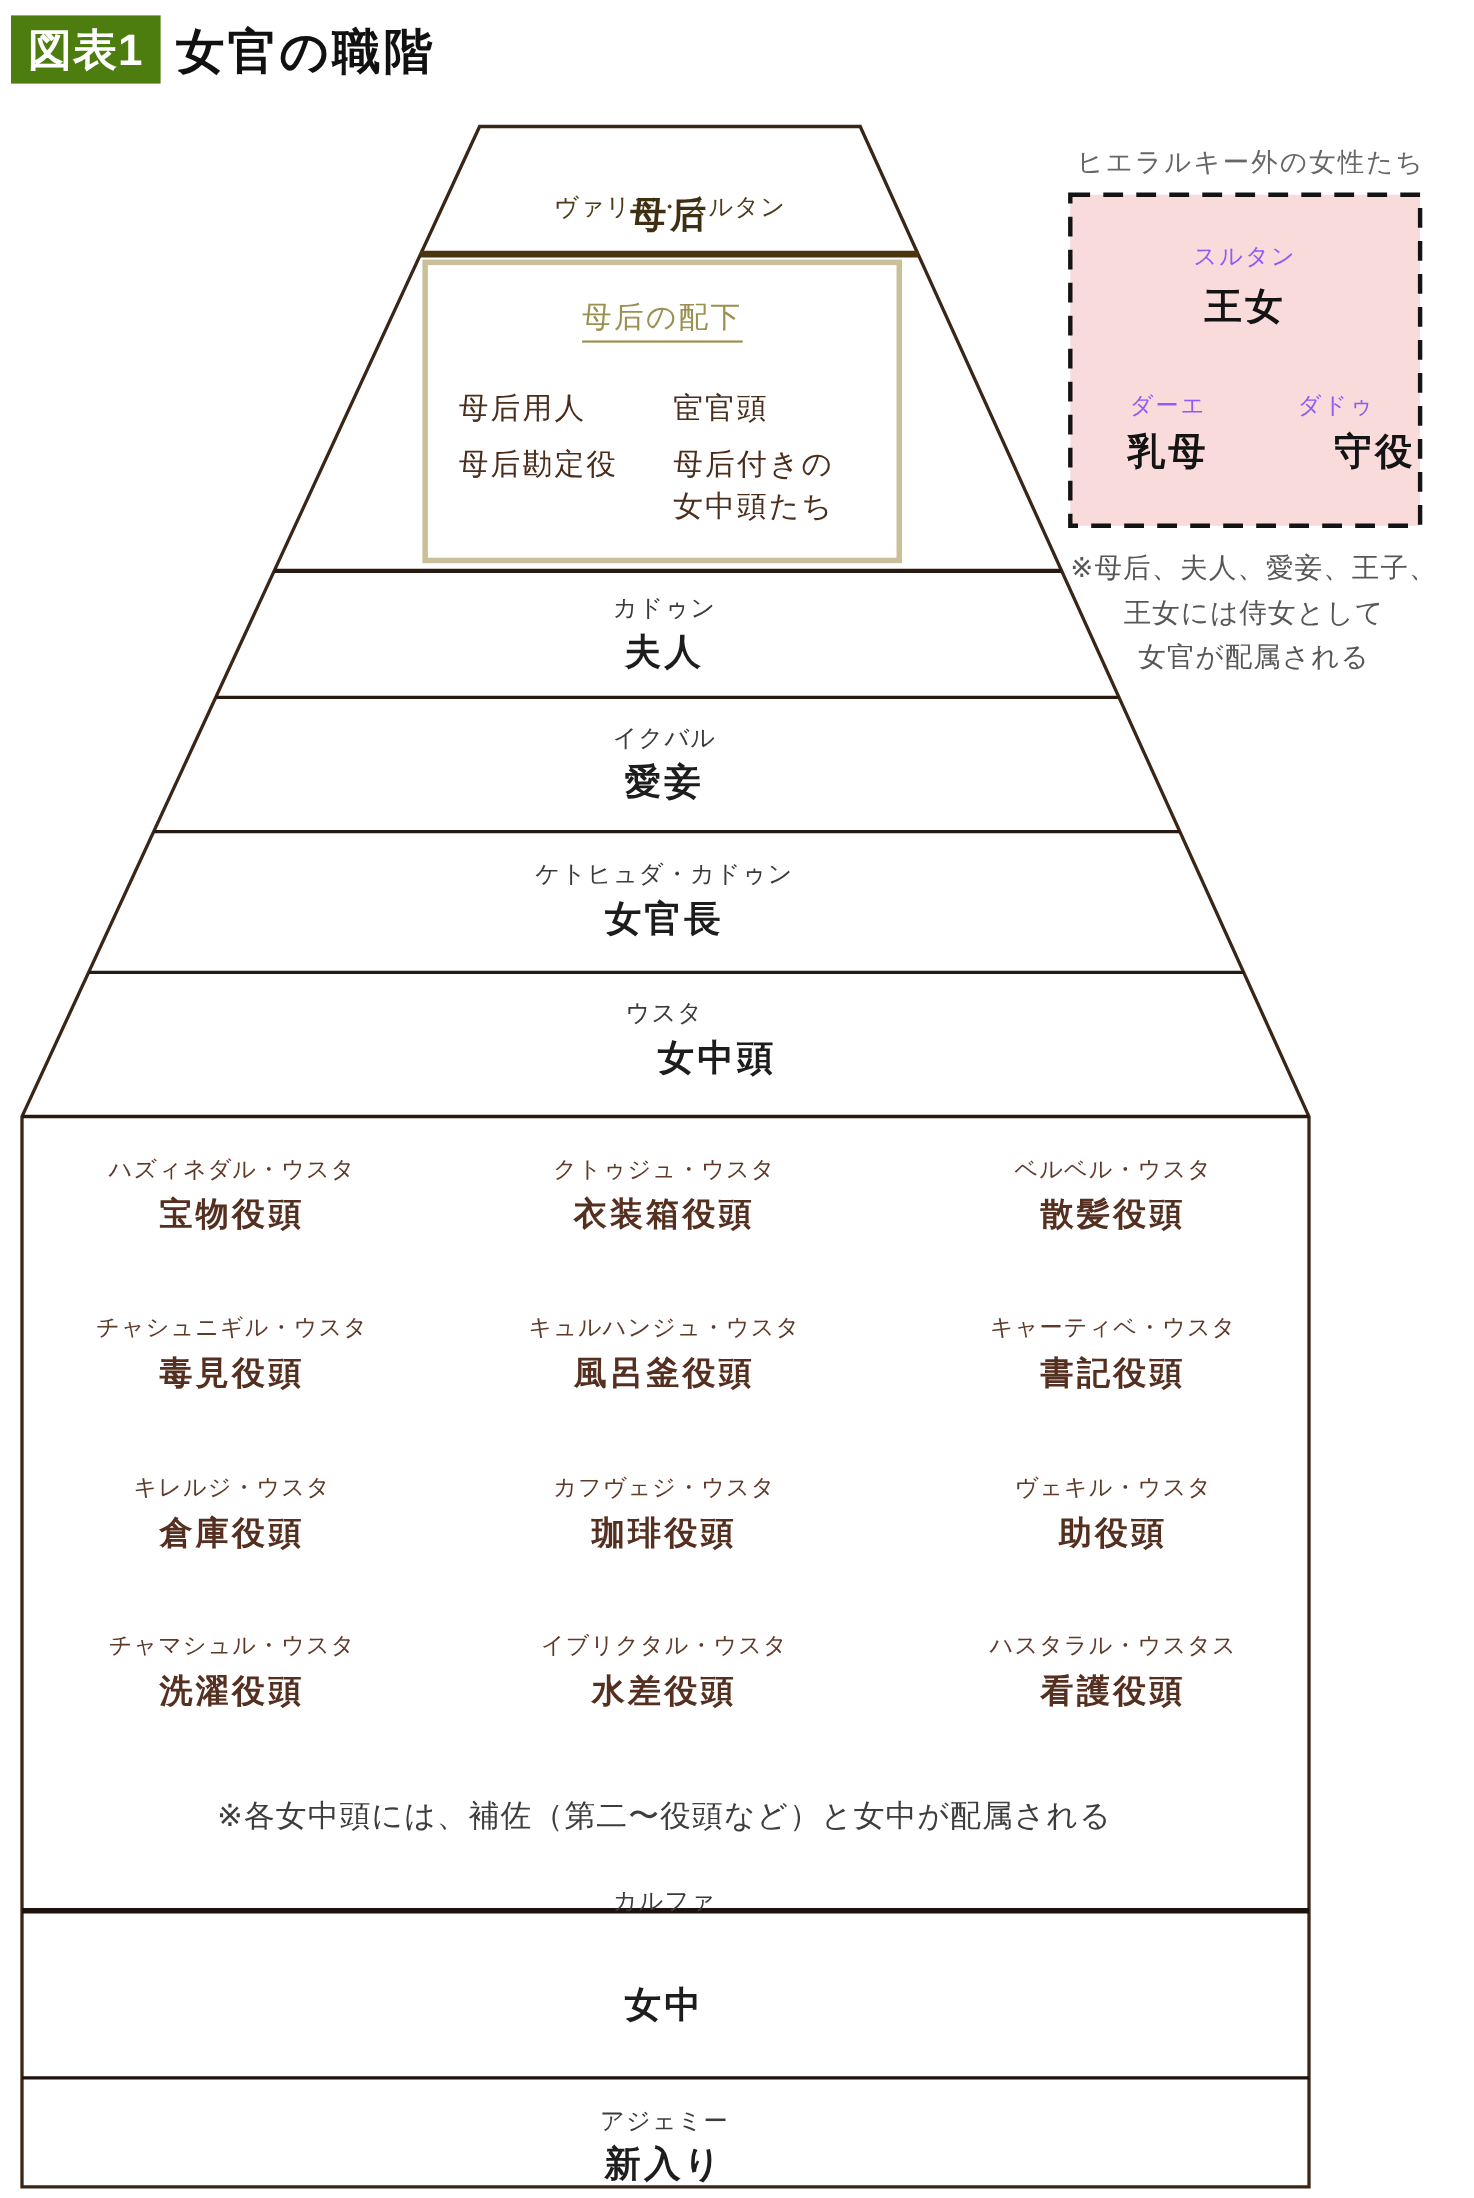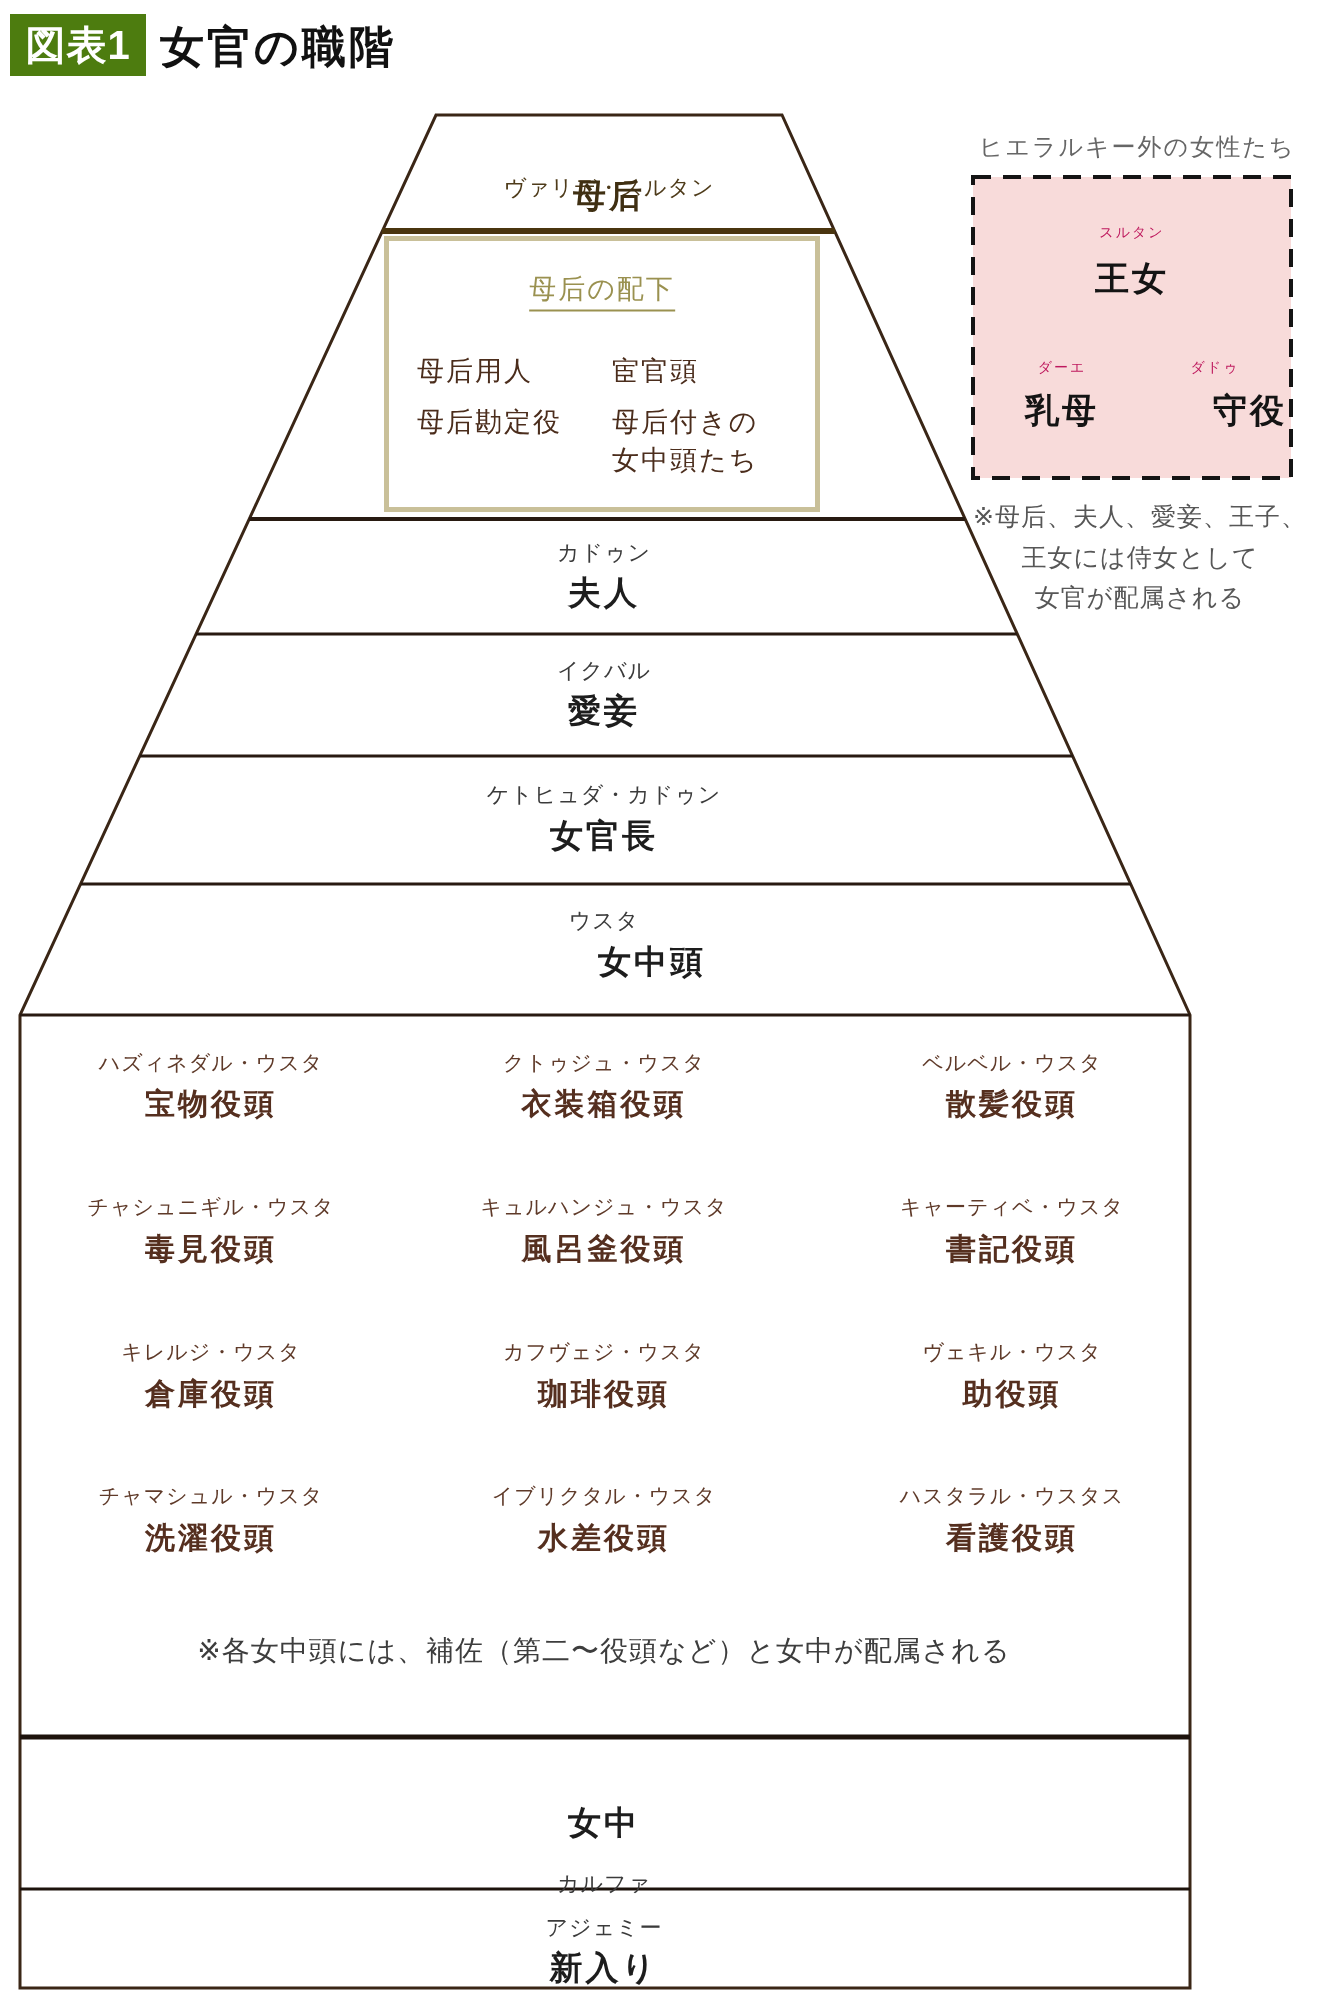--- a/index.html
+++ b/index.html
@@ -17,21 +17,21 @@
   .apex-kanji{color:#3f2f12;}
   .inner-box{position:absolute;left:384px;top:236px;width:436px;height:276px;
              border:5px solid #c9c099;box-sizing:border-box;background:#fff;}
   .inner-heading{font-size:27px;color:#9a9150;border-bottom:2px solid #9a9150;padding-bottom:3px;letter-spacing:2px;}
   .inner-item{font-size:27px;color:#4b2d1c;letter-spacing:2px;line-height:38px;}
   .usta-kat{font-size:21px;color:#5f3a29;letter-spacing:1px;}
   .usta-kanji{font-size:30px;color:#552f1f;font-weight:700;letter-spacing:3px;}
   .gray-note{font-size:25px;color:#575757;letter-spacing:1px;}
   .grid-note{font-size:28px;color:#3d3d3d;letter-spacing:1px;}
   .outside-heading{font-size:24px;color:#666;letter-spacing:2px;}
-  .pink-kat{font-size:14px;color:#be185d;letter-spacing:2px;}
+  .pink-kat{font-size:21px;color:#8b5cf6;letter-spacing:2px;}
   .pink-kanji{font-size:34px;color:#141414;font-weight:600;letter-spacing:3px;}
 </style>
 </head>
 <body>
 
 <div class="stage">
 
   <svg class="bg" viewBox="0 0 1340 1998">
 
     <polygon points="436,115 782,115 1190,1015 1190,1988 20,1988 20,1015" fill="none" stroke="#3a2616" stroke-width="3"></polygon>
@@ -95,21 +95,21 @@
 
   <div class="t usta-kat" style="left:211px;top:1496px;">チャマシュル・ウスタ</div>
   <div class="t usta-kanji" style="left:211px;top:1538px;">洗濯役頭</div>
   <div class="t usta-kat" style="left:604px;top:1496px;">イブリクタル・ウスタ</div>
   <div class="t usta-kanji" style="left:604px;top:1538px;">水差役頭</div>
   <div class="t usta-kat" style="left:1012px;top:1496px;">ハスタラル・ウスタス</div>
   <div class="t usta-kanji" style="left:1012px;top:1538px;">看護役頭</div>
 
   <div class="t grid-note" style="left:604px;top:1651px;">※各女中頭には、補佐（第二〜役頭など）と女中が配属される</div>
 
-  <div class="t kat-s" style="left:604px;top:1884px;">カルファ</div>
+  <div class="t kat-s" style="left:604px;top:1728px;">カルファ</div>
   <div class="t kanji-l" style="left:604px;top:1823px;">女中</div>
   <div class="t kat-s" style="left:604px;top:1928px;">アジェミー</div>
   <div class="t kanji-l" style="left:604px;top:1968px;">新入り</div>
 
   <div class="t outside-heading" style="left:1137px;top:147px;">ヒエラルキー外の女性たち</div>
   <div class="t pink-kat" style="left:1132px;top:233px;">スルタン</div>
   <div class="t pink-kanji" style="left:1132px;top:279px;">王女</div>
   <div class="t pink-kat" style="left:1062px;top:368px;">ダーエ</div>
   <div class="t pink-kanji" style="left:1062px;top:411px;">乳母</div>
   <div class="t pink-kat" style="left:1215px;top:368px;">ダドゥ</div>

